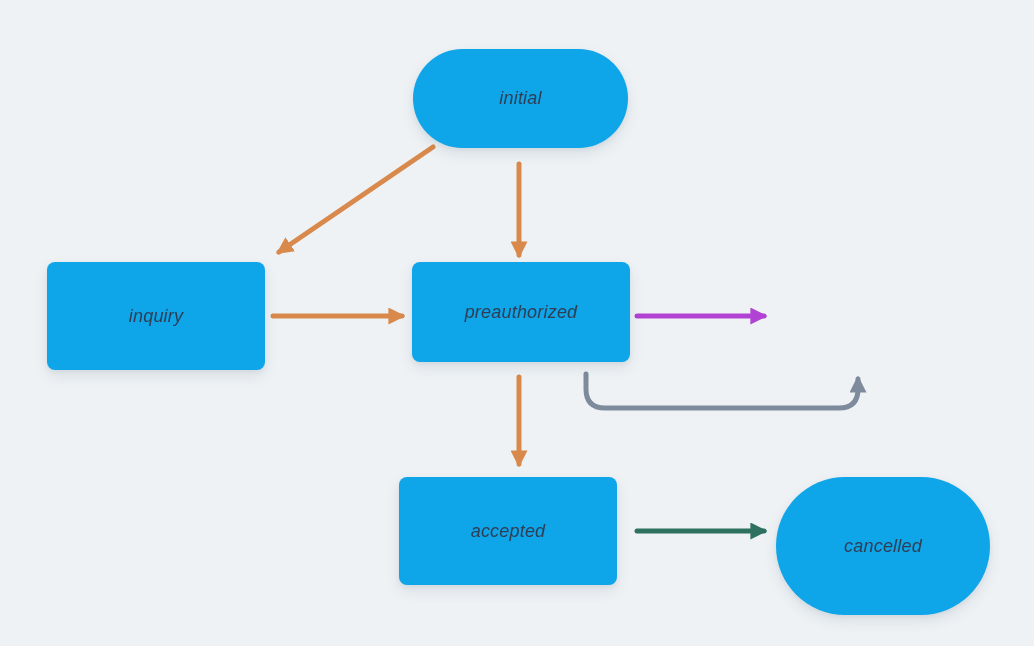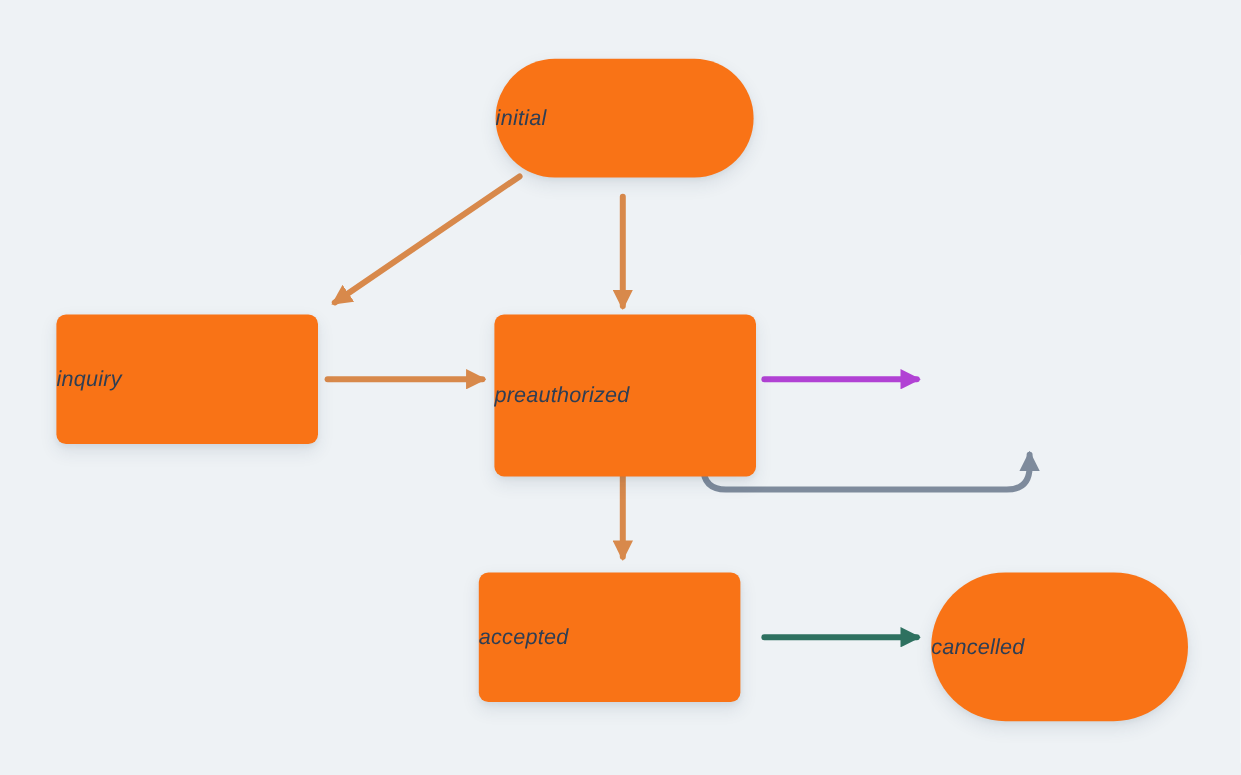--- a/index.html
+++ b/index.html
@@ -19,42 +19,42 @@
   .edges-layer {
     position: absolute;
     left: 0;
     top: 0;
     width: 1034px;
     height: 646px;
     display: block;
   }
   .node {
     position: absolute;
-    background: #f97316;
+    background: #0ea5e9;
     display: flex;
     align-items: center;
-    justify-content: flex-start;
+    justify-content: center;
     box-shadow: 0 6px 14px rgba(40, 60, 90, 0.10), 0 2px 4px rgba(40, 60, 90, 0.06);
   }
   .node .label {
     font-style: italic;
     font-weight: 500;
     font-size: 18px;
     color: #2E3E54;
     letter-spacing: 0.2px;
   }
   .shape-rect { border-radius: 8px; }
   .shape-pill { border-radius: 999px; }
 
   .node-initial       { left: 413px; top: 49px;  width: 215px; height: 99px;  }
   .node-inquiry       { left: 47px;  top: 262px; width: 218px; height: 108px; }
-  .node-preauthorized { left: 412px; top: 262px; width: 218px; height: 135px; }
+  .node-preauthorized { left: 412px; top: 262px; width: 218px; height: 100px; }
   .node-declined      { left: 776px; top: 261px; width: 214px; height: 108px; }
   .node-accepted      { left: 399px; top: 477px; width: 218px; height: 108px; }
-  .node-cancelled     { left: 776px; top: 477px; width: 214px; height: 124px; }
+  .node-cancelled     { left: 776px; top: 477px; width: 214px; height: 138px; }
 
   .edge {
     fill: none;
     stroke-width: 5;
     stroke-linecap: round;
     stroke-linejoin: round;
   }
 </style>
 </head>
 <body>

